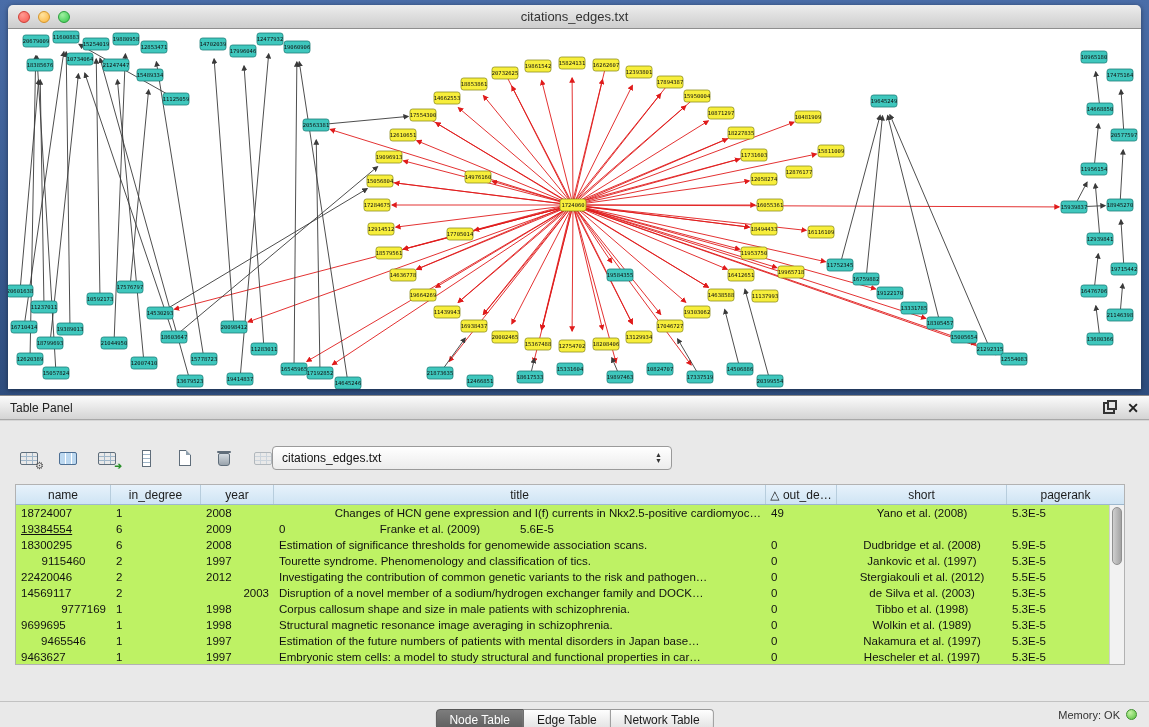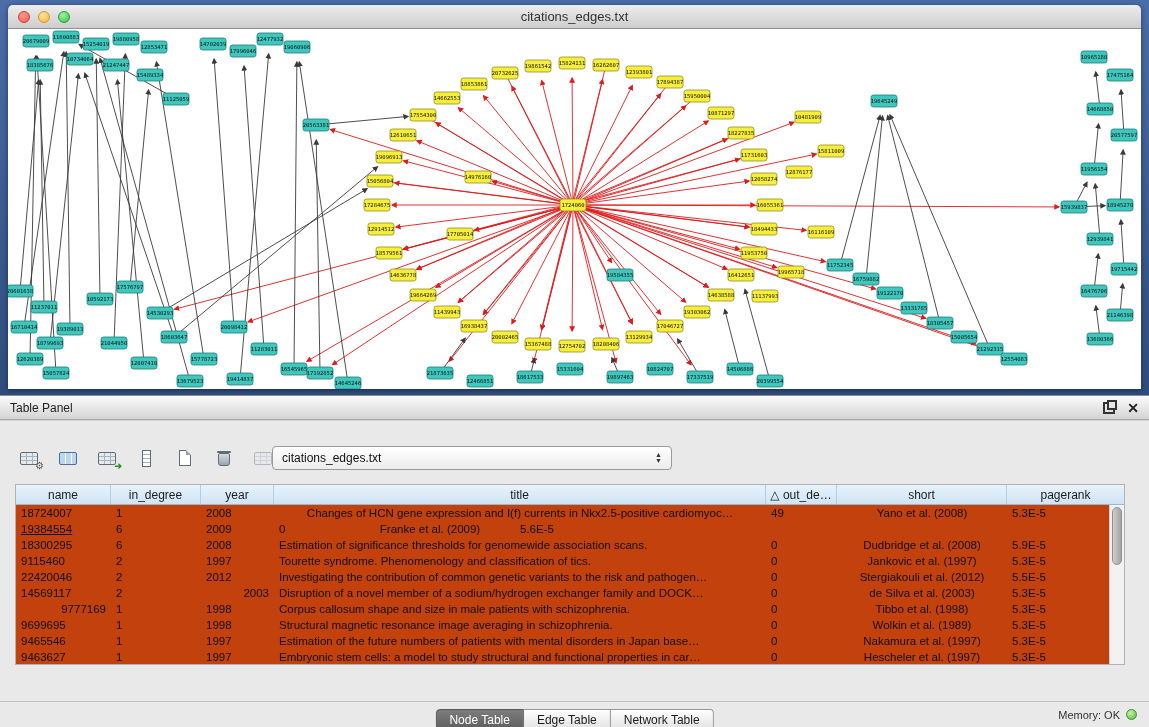--- a/index.html
+++ b/index.html
@@ -83,21 +83,21 @@
     background:linear-gradient(#ffffff,#ececec);
     border:1px solid #9a9a9a; border-radius:4px;
     display:flex; align-items:center; padding:0 9px;
     font-size:12px; color:#111;
   }
   .combo-arrows{ margin-left:auto; display:flex; flex-direction:column; font-size:7px; line-height:6px; color:#333; }
 
   
   .table-wrap{
     position:absolute; top:63px; left:15px; width:1110px; height:181px;
-    background:#c2410c; border:1px solid #b2b2b2; overflow:hidden;
+    background:#bef264; border:1px solid #b2b2b2; overflow:hidden;
   }
   .thead{ display:flex; height:20px; background:linear-gradient(#e7f2fb,#cfe4f4);
     border-bottom:1px solid #9db8cd; font-size:12px; color:#1c1c1c; }
   .th{ display:flex; align-items:center; justify-content:center;
     border-right:1px solid #b7cddd; overflow:hidden; white-space:nowrap; flex:0 0 auto;}
   .th:last-child{ flex:1 1 auto; border-right:none; }
   .tr{ display:flex; height:16px; align-items:center; font-size:11.5px; color:#111; }
   .td{ padding:0 5px; white-space:nowrap; overflow:hidden; flex:0 0 auto; }
   .td:last-child{ flex:1 1 auto; }
   .vscroll{
@@ -774,21 +774,21 @@
         <div class="th" style="width: 492px;">title</div>
         <div class="th" style="width: 71px;">△ out_de…</div>
         <div class="th" style="width: 170px;">short</div>
         <div class="th" style="width: 100px;">pagerank</div>
       </div>
     <div id="tbody">
         <div class="tr">
           <div class="td" style="width: 95px; text-align: left;">18724007</div>
           <div class="td" style="width: 90px; text-align: left;">1</div>
           <div class="td" style="width: 73px; text-align: left;">2008</div>
-          <div class="td" style="width: 492px; text-align: center;">Changes of HCN gene expression and I(f) currents in Nkx2.5-positive cardiomyoc…</div>
+          <div class="td" style="width: 492px; text-align: right;">Changes of HCN gene expression and I(f) currents in Nkx2.5-positive cardiomyoc…</div>
           <div class="td" style="width: 71px; text-align: left;">49</div>
           <div class="td" style="width: 170px; text-align: center;">Yano et al. (2008)</div>
           <div class="td" style="width: 100px; text-align: left;">5.3E-5</div>
         </div>
         <div class="tr">
           <div class="td" style="width: 95px; text-align: left; text-decoration: underline;">19384554</div>
           <div class="td" style="width: 90px; text-align: left;">6</div>
           <div class="td" style="width: 73px; text-align: left;">2009</div>
           <div class="td" style="width: 71px; text-align: left;">0</div>
           <div class="td" style="width: 170px; text-align: center;">Franke et al. (2009)</div>
@@ -797,21 +797,21 @@
         <div class="tr">
           <div class="td" style="width: 95px; text-align: left;">18300295</div>
           <div class="td" style="width: 90px; text-align: left;">6</div>
           <div class="td" style="width: 73px; text-align: left;">2008</div>
           <div class="td" style="width: 492px; text-align: left;">Estimation of significance thresholds for genomewide association scans.</div>
           <div class="td" style="width: 71px; text-align: left;">0</div>
           <div class="td" style="width: 170px; text-align: center;">Dudbridge et al. (2008)</div>
           <div class="td" style="width: 100px; text-align: left;">5.9E-5</div>
         </div>
         <div class="tr">
-          <div class="td" style="width: 95px; text-align: left;">9115460</div>
+          <div class="td" style="width: 95px; text-align: center;">9115460</div>
           <div class="td" style="width: 90px; text-align: left;">2</div>
           <div class="td" style="width: 73px; text-align: left;">1997</div>
           <div class="td" style="width: 492px; text-align: left;">Tourette syndrome. Phenomenology and classification of tics.</div>
           <div class="td" style="width: 71px; text-align: left;">0</div>
           <div class="td" style="width: 170px; text-align: center;">Jankovic et al. (1997)</div>
           <div class="td" style="width: 100px; text-align: left;">5.3E-5</div>
         </div>
         <div class="tr">
           <div class="td" style="width: 95px; text-align: left;">22420046</div>
           <div class="td" style="width: 90px; text-align: left;">2</div>
@@ -842,21 +842,21 @@
         <div class="tr">
           <div class="td" style="width: 95px; text-align: left;">9699695</div>
           <div class="td" style="width: 90px; text-align: left;">1</div>
           <div class="td" style="width: 73px; text-align: left;">1998</div>
           <div class="td" style="width: 492px; text-align: left;">Structural magnetic resonance image averaging in schizophrenia.</div>
           <div class="td" style="width: 71px; text-align: left;">0</div>
           <div class="td" style="width: 170px; text-align: center;">Wolkin et al. (1989)</div>
           <div class="td" style="width: 100px; text-align: left;">5.3E-5</div>
         </div>
         <div class="tr">
-          <div class="td" style="width: 95px; text-align: left;">9465546</div>
+          <div class="td" style="width: 95px; text-align: center;">9465546</div>
           <div class="td" style="width: 90px; text-align: left;">1</div>
           <div class="td" style="width: 73px; text-align: left;">1997</div>
           <div class="td" style="width: 492px; text-align: left;">Estimation of the future numbers of patients with mental disorders in Japan base…</div>
           <div class="td" style="width: 71px; text-align: left;">0</div>
           <div class="td" style="width: 170px; text-align: center;">Nakamura et al. (1997)</div>
           <div class="td" style="width: 100px; text-align: left;">5.3E-5</div>
         </div>
         <div class="tr">
           <div class="td" style="width: 95px; text-align: left;">9463627</div>
           <div class="td" style="width: 90px; text-align: left;">1</div>

